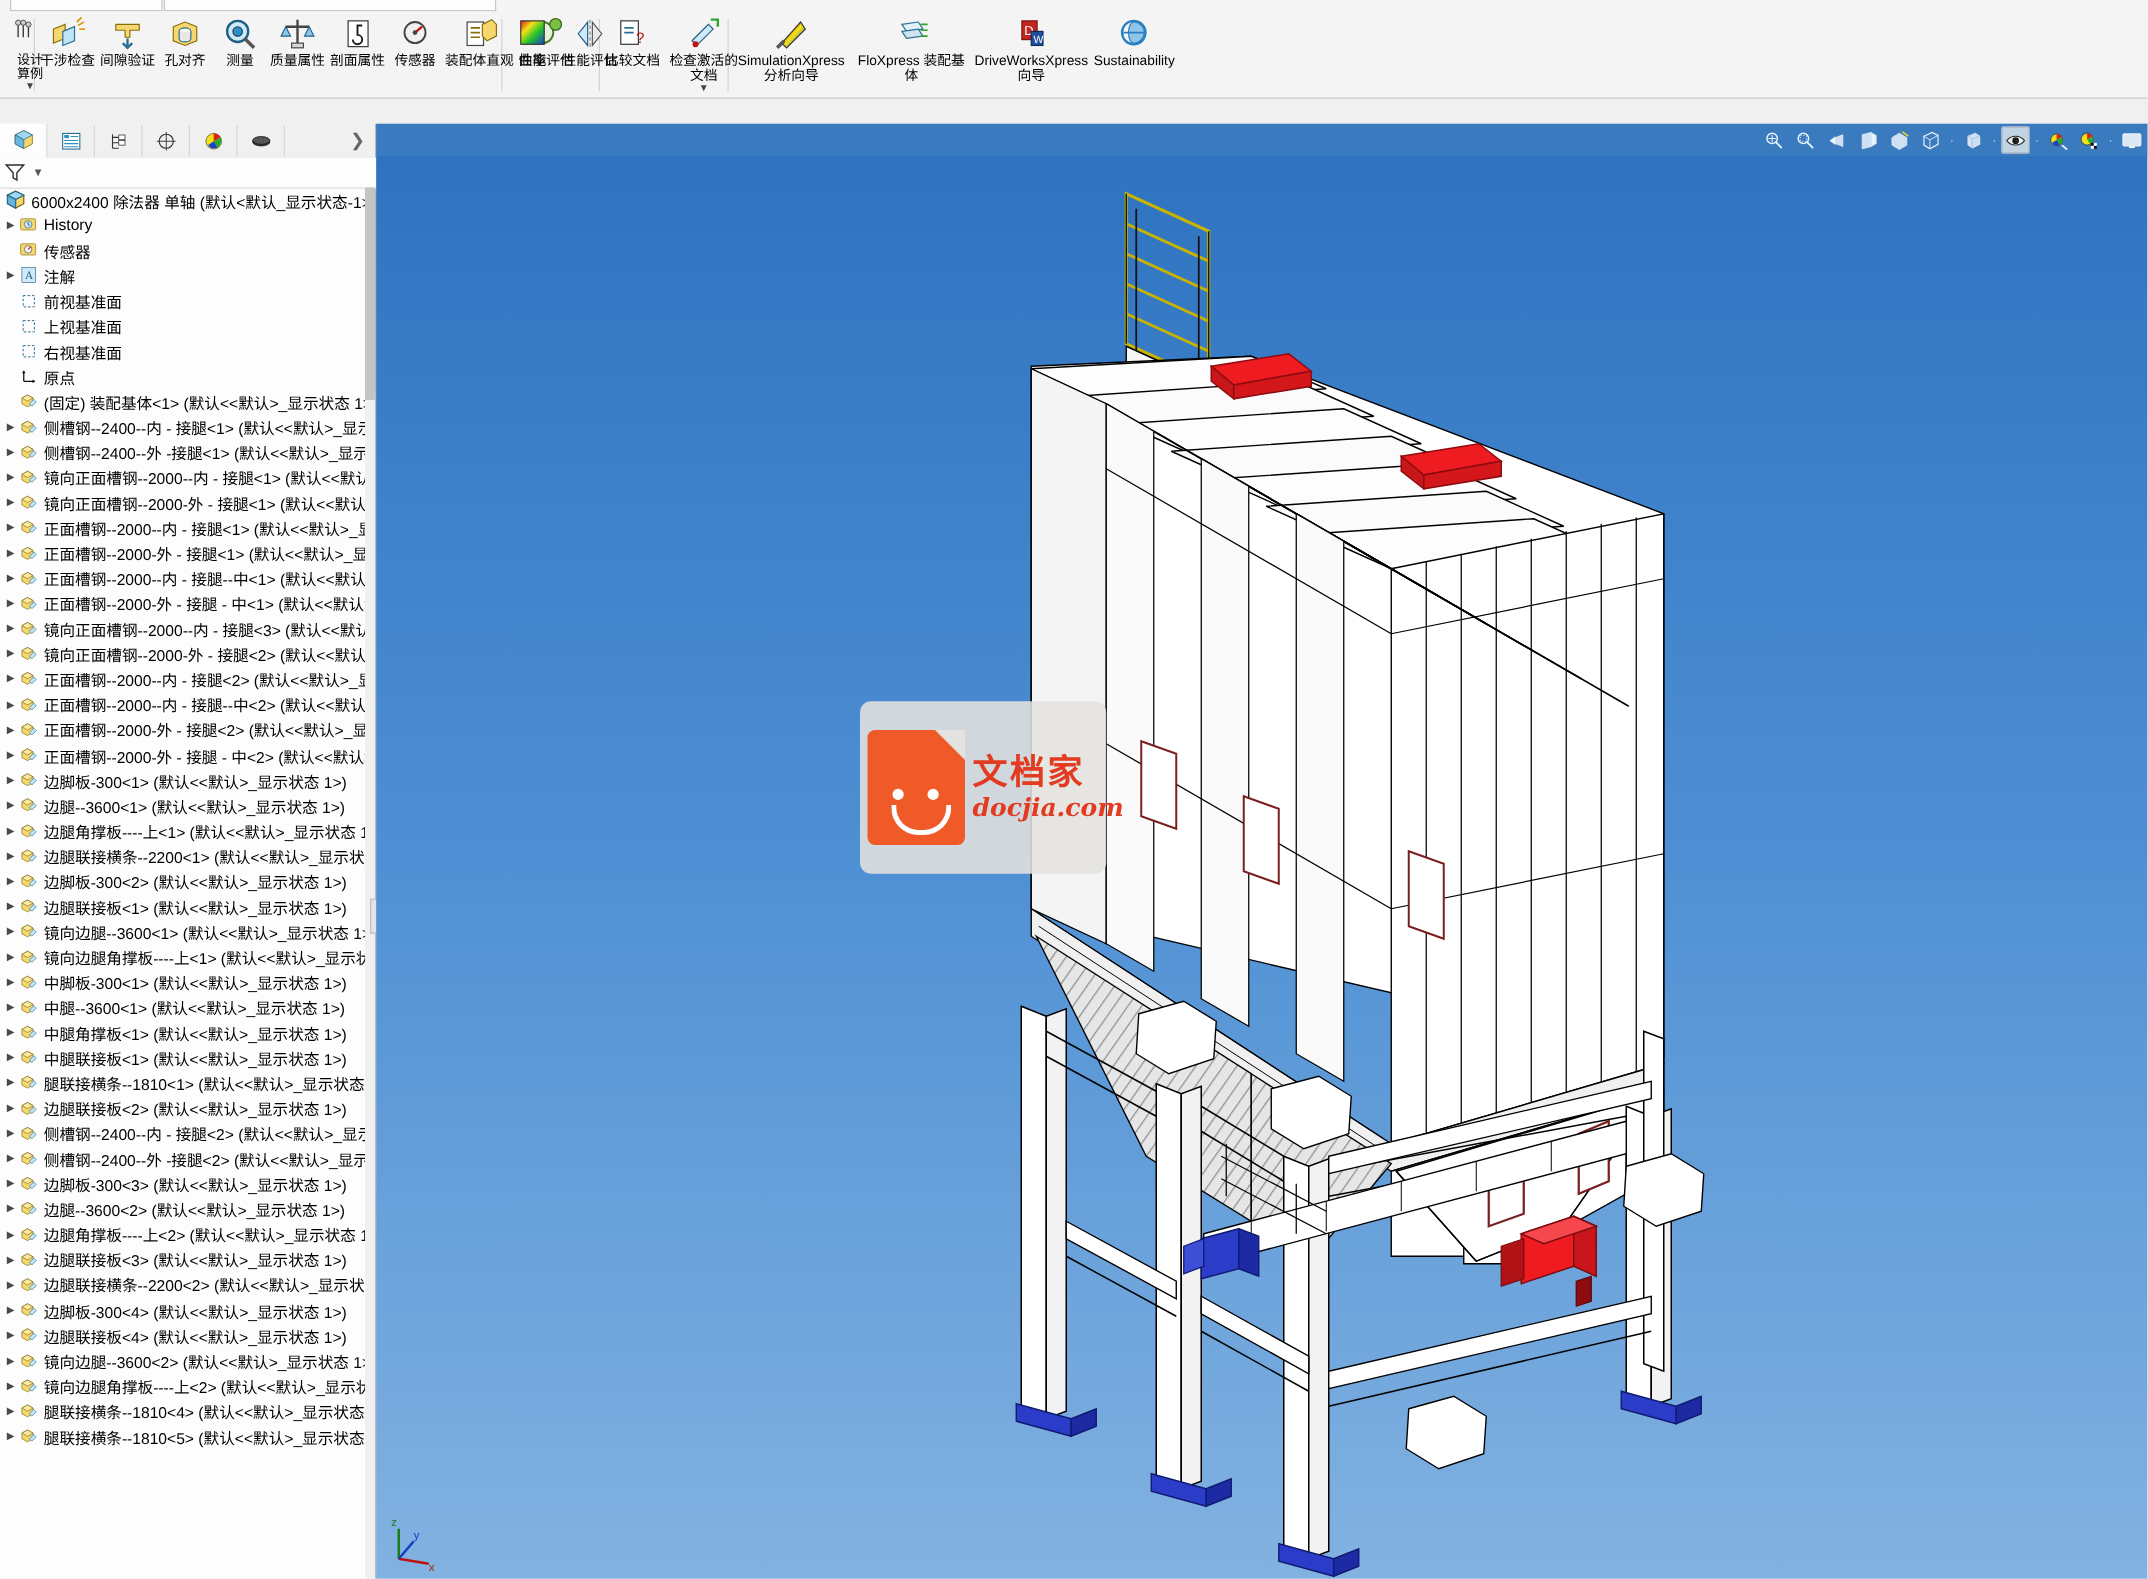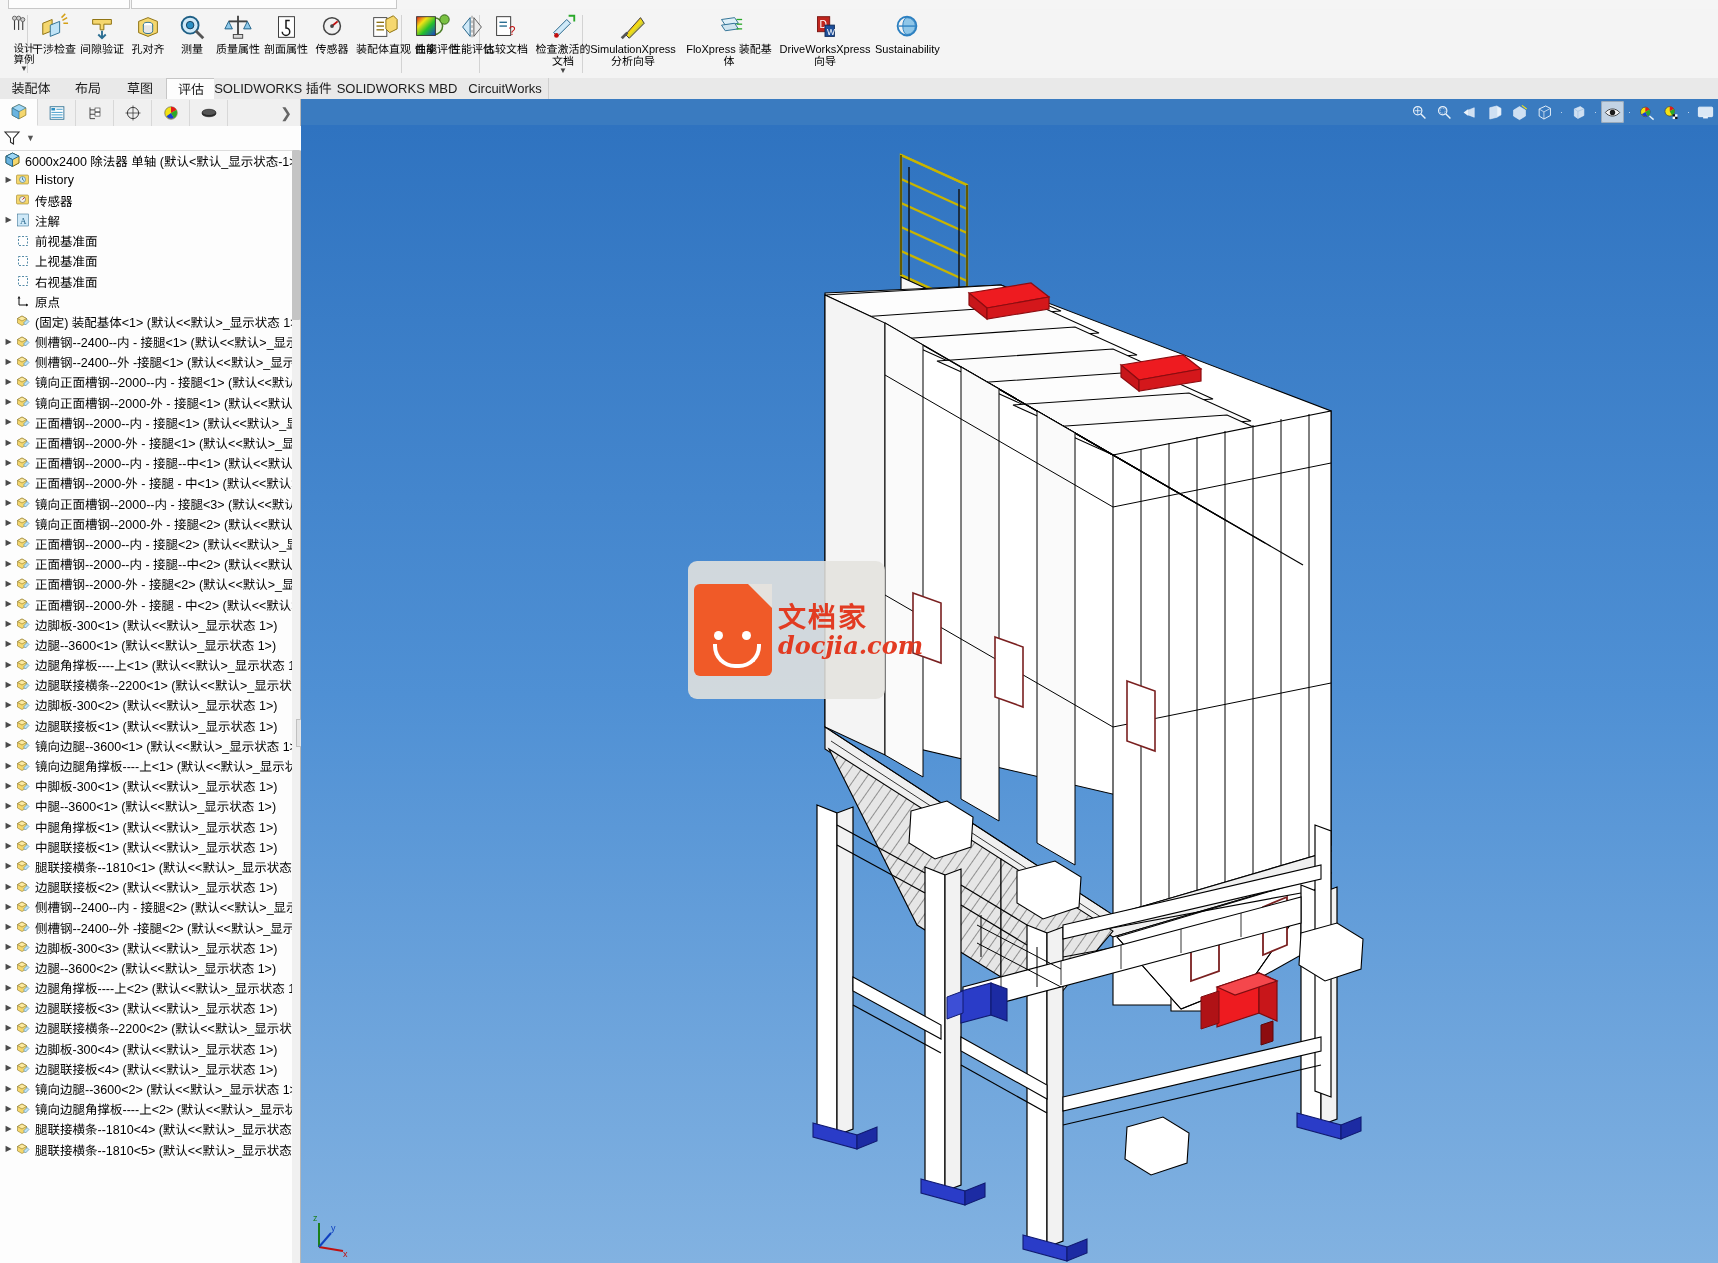--- a/index.html
+++ b/index.html
@@ -91,21 +91,21 @@
   .wm-doc .fold{position:absolute;right:0;top:0;width:0;height:0;
      border-left:24px solid transparent;border-top:24px solid #e4e2de;}
   .wm-doc .eye{position:absolute;width:9px;height:9px;border-radius:50%;background:#fff;top:47px;}
   .wm-doc .eye.l{left:20px;} .wm-doc .eye.r{left:48px;}
   .wm-doc .smile{position:absolute;left:19px;top:60px;width:40px;height:20px;
      border:4px solid #fff;border-top:none;border-radius:0 0 22px 22px;}
   .wm-text{flex:1;padding-left:6px;}
   .wm-cn{font-family:"DejaVu Serif","Liberation Serif",serif;font-weight:bold;font-size:28px;
      color:#e23b22;letter-spacing:2px;line-height:32px;}
   .wm-en{font-family:"DejaVu Serif","Liberation Serif",serif;font-style:italic;font-weight:bold;
-     font-size:24px;color:#e23b22;line-height:24px;text-align:right;}
+     font-size:20px;color:#e23b22;line-height:24px;text-align:right;}
 
   
   .triad{position:absolute;left:8px;bottom:6px;width:46px;height:46px;}
 
   
   svg{display:block;}
 </style>
 </head>
 <body>
 
@@ -341,29 +341,20 @@
               <circle cx="16" cy="15" r="10" fill="none" stroke="#2b7fc0" stroke-width="2"></circle>
               <path d="M16 6 a9 9 0 0 1 0 18 a4.5 9 0 0 1 0 -18" fill="#8fc6e8" stroke="#2b7fc0"></path>
               <path d="M7 15 L25 15" stroke="#2b7fc0" stroke-width="1.4"></path>
             </svg>
           </span>
           <span class="lbl">Sustainability</span>
         </div>
       </div>
     </div>
 
-  <div class="tabstrip" id="tabstrip">
-      <div class="tab" style="left: 0px; width: 62px; padding: 0px; text-align: center;">装配体</div>
-      <div class="tab" style="left: 62px; width: 52px; padding: 0px; text-align: center;">布局</div>
-      <div class="tab" style="left: 114px; width: 52px; padding: 0px; text-align: center;">草图</div>
-      <div class="tab active" style="left: 166px; width: 48px; padding: 0px; text-align: center;">评估</div>
-      <div class="tab" style="left: 214px; width: 118px; padding: 0px; text-align: center;">SOLIDWORKS 插件</div>
-      <div class="tab" style="left: 332px; width: 130px; padding: 0px; text-align: center;">SOLIDWORKS MBD</div>
-      <div class="tab" style="left: 462px; width: 86px; padding: 0px; text-align: center;">CircuitWorks</div>
-    </div>
 
   <div class="leftpanel">
 
     <div class="mgrtabs" id="mgrtabs">
       <div class="mtab active">
           <span>
             <svg width="20" height="20" viewBox="0 0 32 32">
               <path d="M16 4 L27 9.5 L27 21 L16 27 L5 21 L5 9.5 Z" fill="#f5d76e" stroke="#7a6510"></path>
               <path d="M16 4 L27 9.5 L16 15.5 L5 9.5 Z" fill="#9fd7f5" stroke="#2a6b8f"></path>
               <path d="M16 15.5 L16 27 L5 21 L5 9.5 Z" fill="#6ab4e0" stroke="#2a6b8f"></path>

